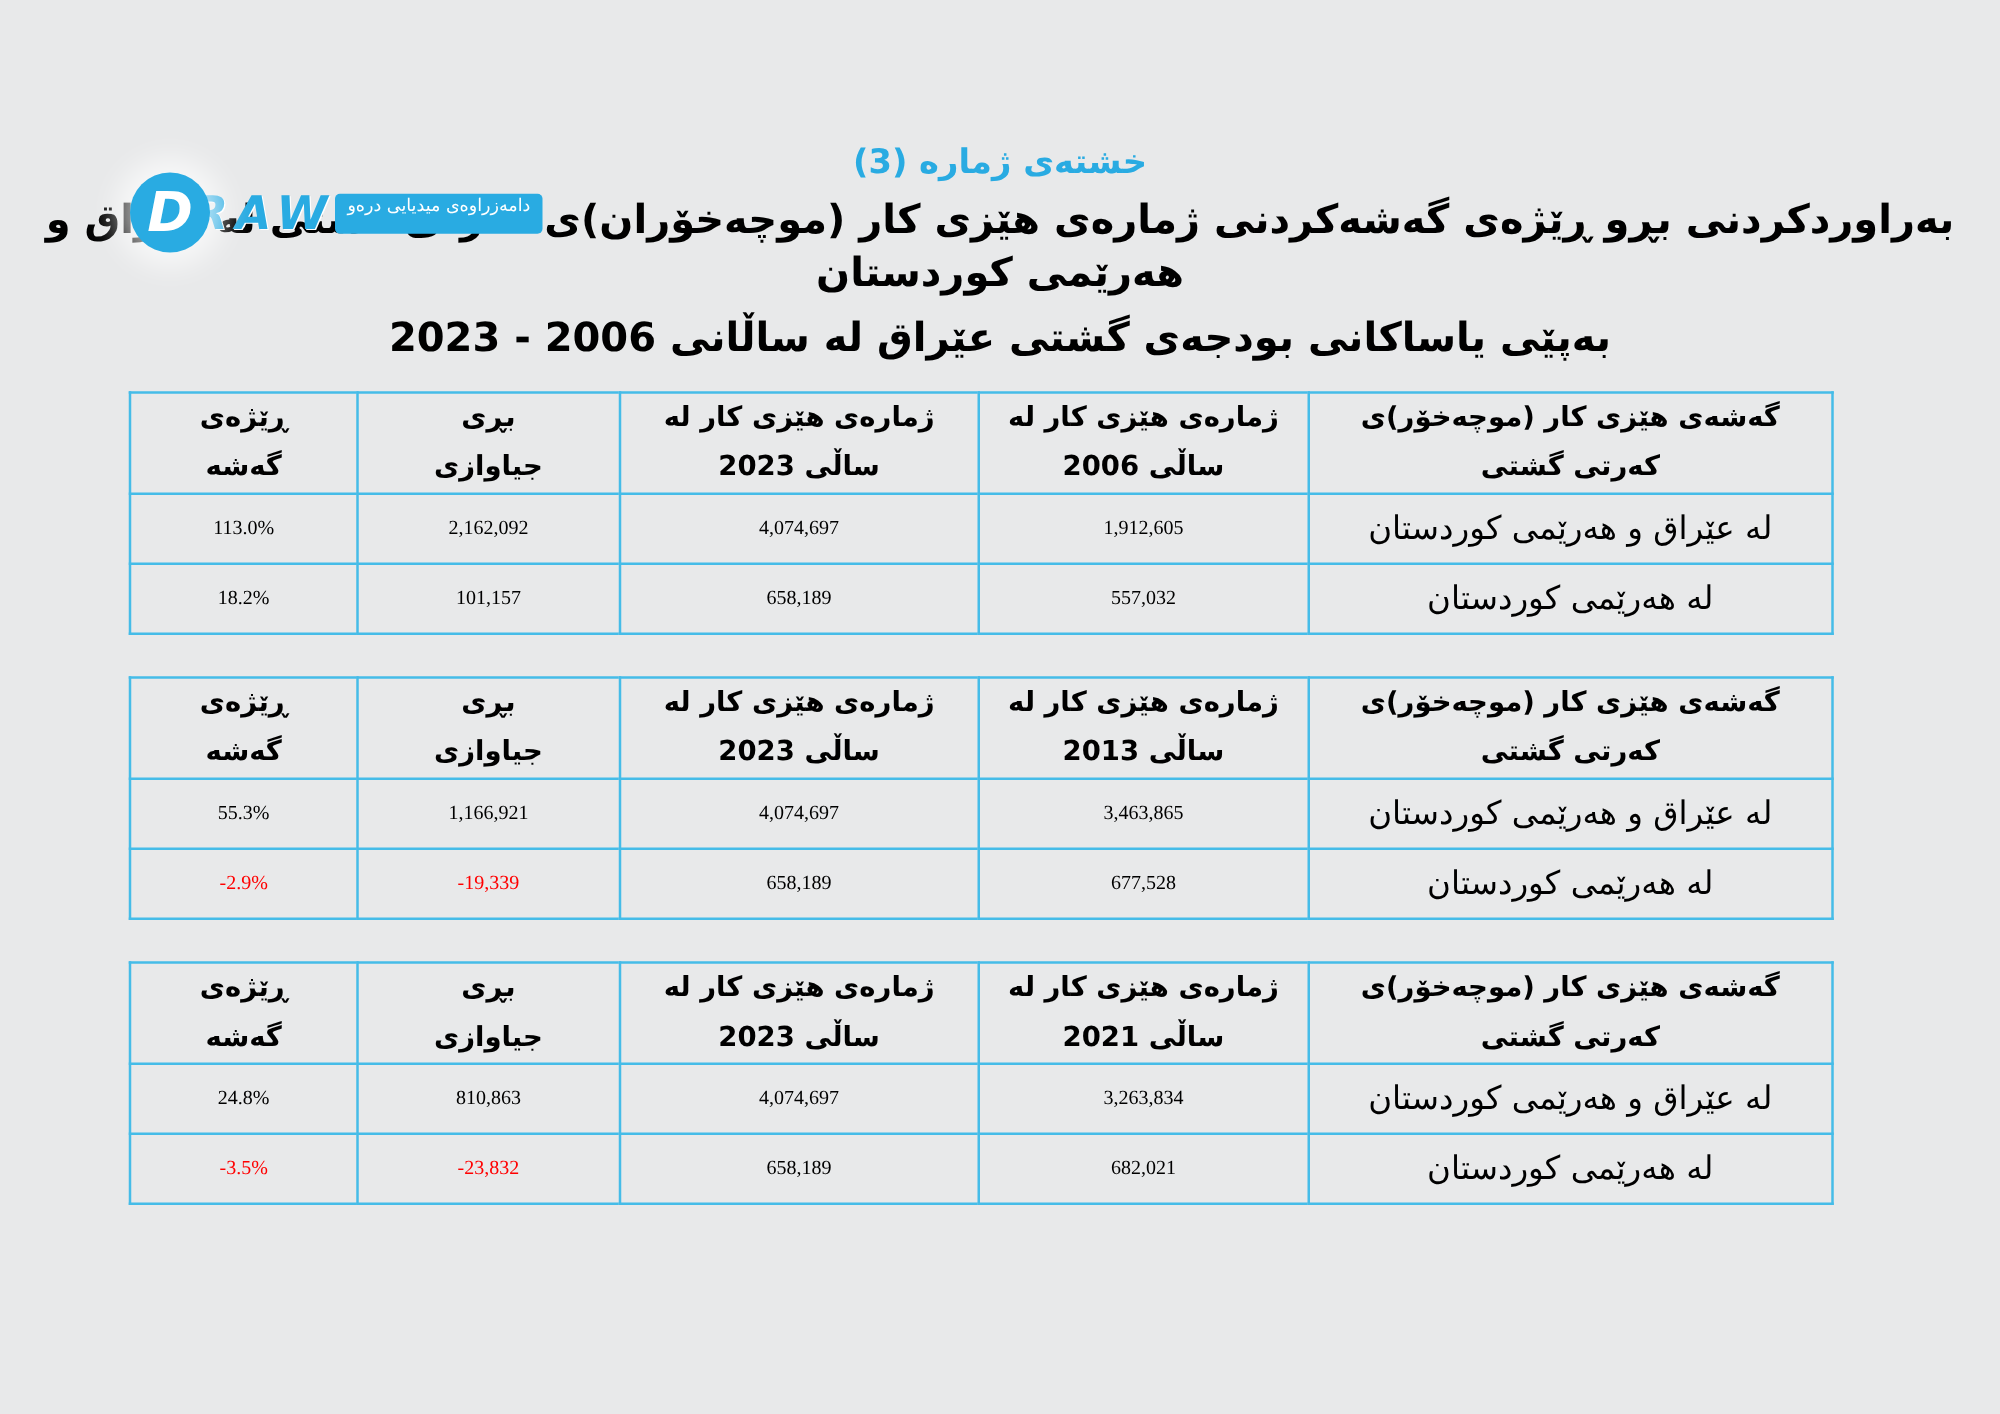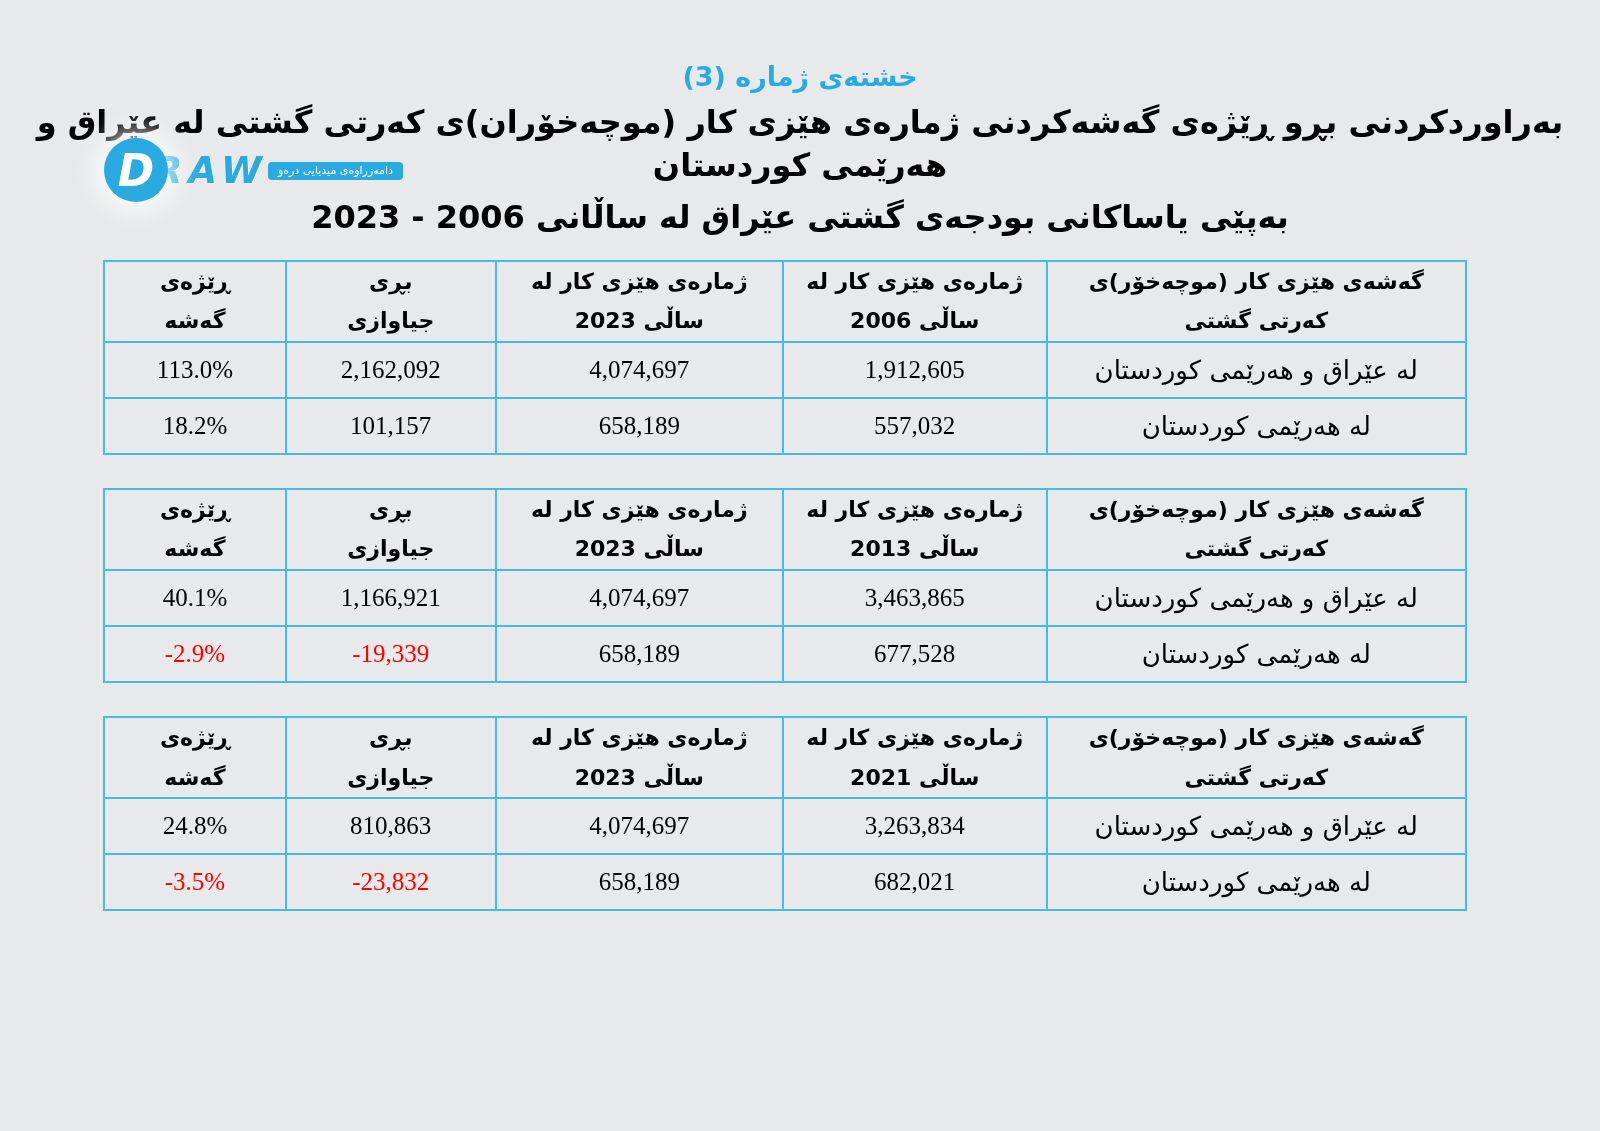--- a/index.html
+++ b/index.html
@@ -13,21 +13,21 @@
   body {
     width: 1600px; height: 1131px;
     background: var(--bg);
     font-family: "DejaVu Sans", sans-serif;
     color: #000;
     position: relative;
     overflow: hidden;
   }
 
   
-  .masthead { padding-top: 61px; }
+  .masthead { padding-top: 114px; }
   .title {
     margin: 0;
     font-size: 27px;
     font-weight: 700;
     color: var(--accent);
     text-align: center;
   }
   .subtitle {
     margin-top: 9px;
     font-size: 32px;
@@ -62,22 +62,22 @@
   }
   .logo-word {
     color: var(--accent);
     font-size: 37px; font-weight: 800; font-style: italic;
     letter-spacing: 6px; line-height: 1;
     text-shadow: 1px 1px 0 #ffffff;
   }
   .logo-banner {
     background: var(--accent);
     color: #fff;
-    font-size: 11px;
-    padding: 2px 10px 3px;
+    font-size: 14px;
+    padding: 2px 10px 14px;
     border-radius: 4px;
     margin-top: 2px;
     white-space: nowrap;
   }
 
   
   .tables { width: 1364px; margin-left: 103px; }
   table.data {
     width: 100%;
     border-collapse: collapse;
@@ -100,21 +100,21 @@
     vertical-align: middle;
     text-align: center;
   }
   td.category-cell {
     text-align: right;
     padding: 0 20px;
     font-size: 26px;
   }
   td.value-cell {
     font-family: "Liberation Serif", serif;
-    font-size: 25px;
+    font-size: 16px;
   }
   td.value-cell.negative { color: var(--red); }
 </style>
 </head>
 <body>
 
 <div class="masthead">
   <h1 class="title" dir="rtl">خشتەی ژمارە (3)</h1>
   <div class="subtitle" dir="rtl">بەراوردکردنی بڕو ڕێژەی گەشەکردنی ژمارەی هێزی کار (موچەخۆران)ی کەرتی گشتی لە عێراق و هەرێمی کوردستان</div>
   <div class="subtitle" dir="rtl">بەپێی یاساکانی بودجەی گشتی عێراق لە ساڵانی 2006 - 2023</div>
@@ -183,21 +183,21 @@
         <th><span>بڕی</span><br><span>جیاوازی</span></th>
         <th><span>ڕێژەی</span><br><span>گەشە</span></th>
       </tr>
     </thead>
     <tbody>
       <tr>
         <td class="category-cell">لە عێراق و هەرێمی کوردستان</td>
         <td class="value-cell" dir="ltr">3,463,865</td>
         <td class="value-cell" dir="ltr">4,074,697</td>
         <td class="value-cell" dir="ltr">1,166,921</td>
-        <td class="value-cell" dir="ltr">40.1%</td>
+        <td class="value-cell" dir="ltr">55.3%</td>
       </tr>
       <tr>
         <td class="category-cell">لە هەرێمی کوردستان</td>
         <td class="value-cell" dir="ltr">677,528</td>
         <td class="value-cell" dir="ltr">658,189</td>
         <td class="value-cell negative" dir="ltr">-19,339</td>
         <td class="value-cell negative" dir="ltr">-2.9%</td>
       </tr>
     </tbody>
   </table>

